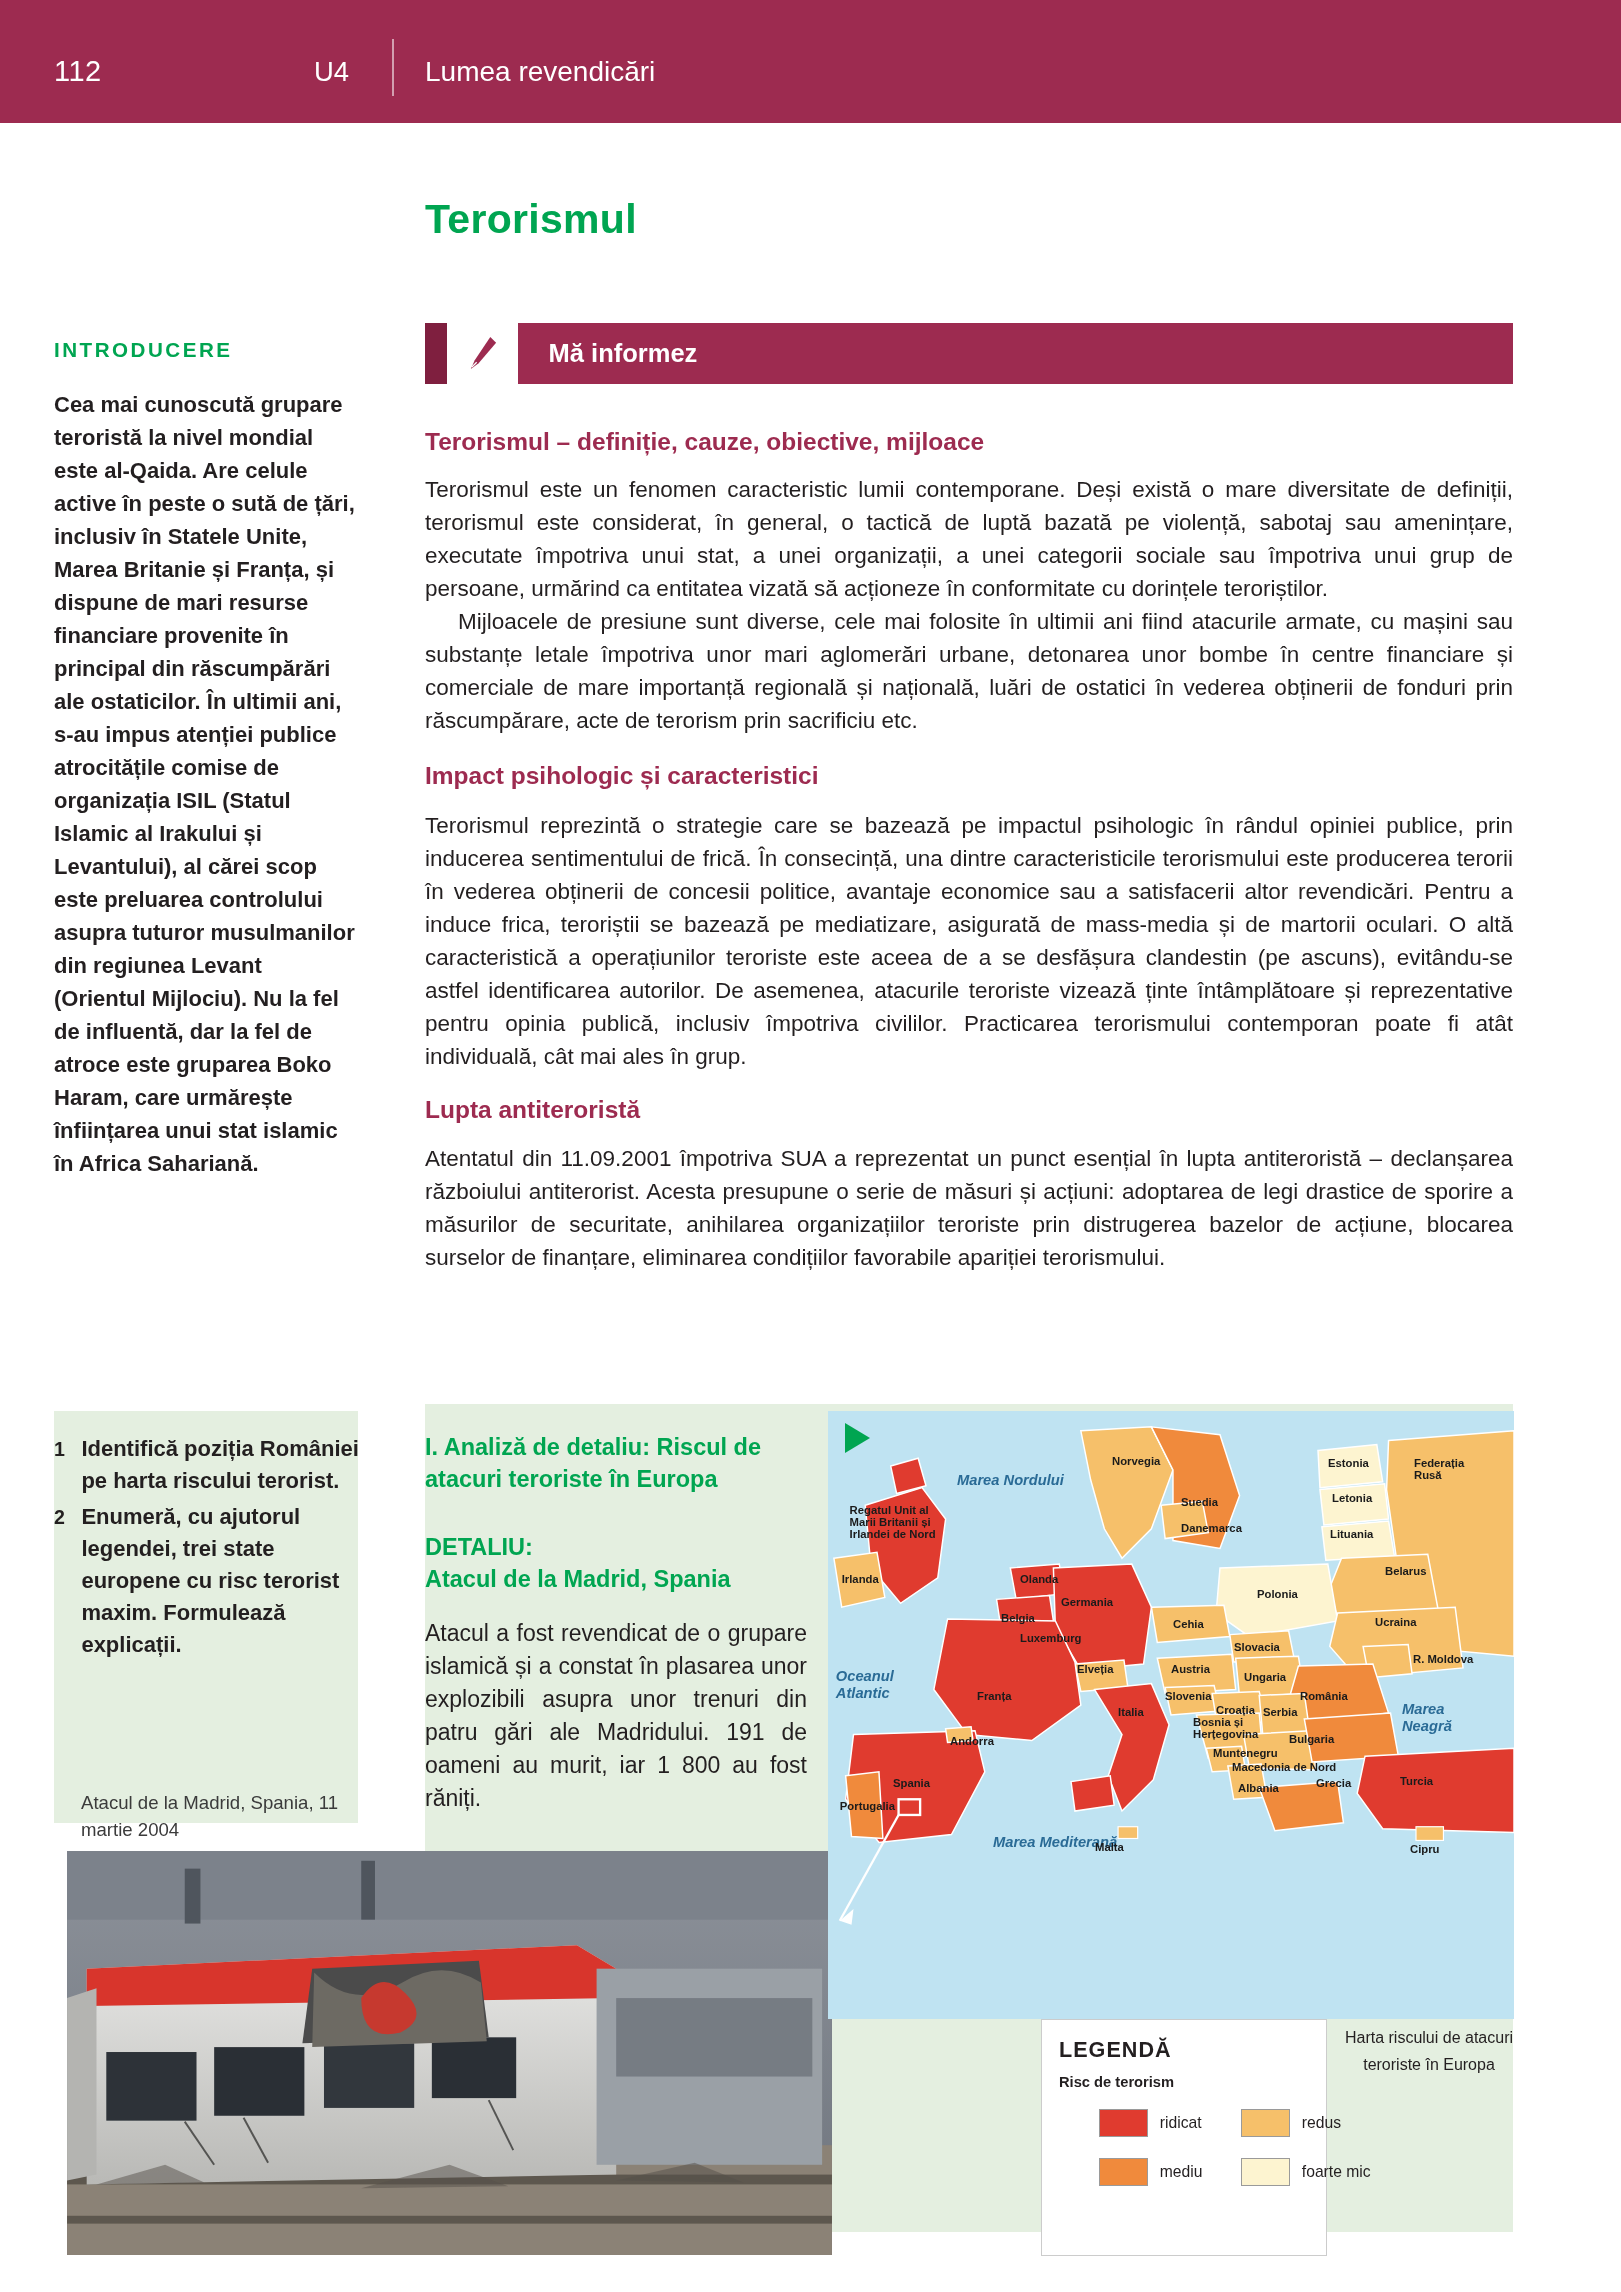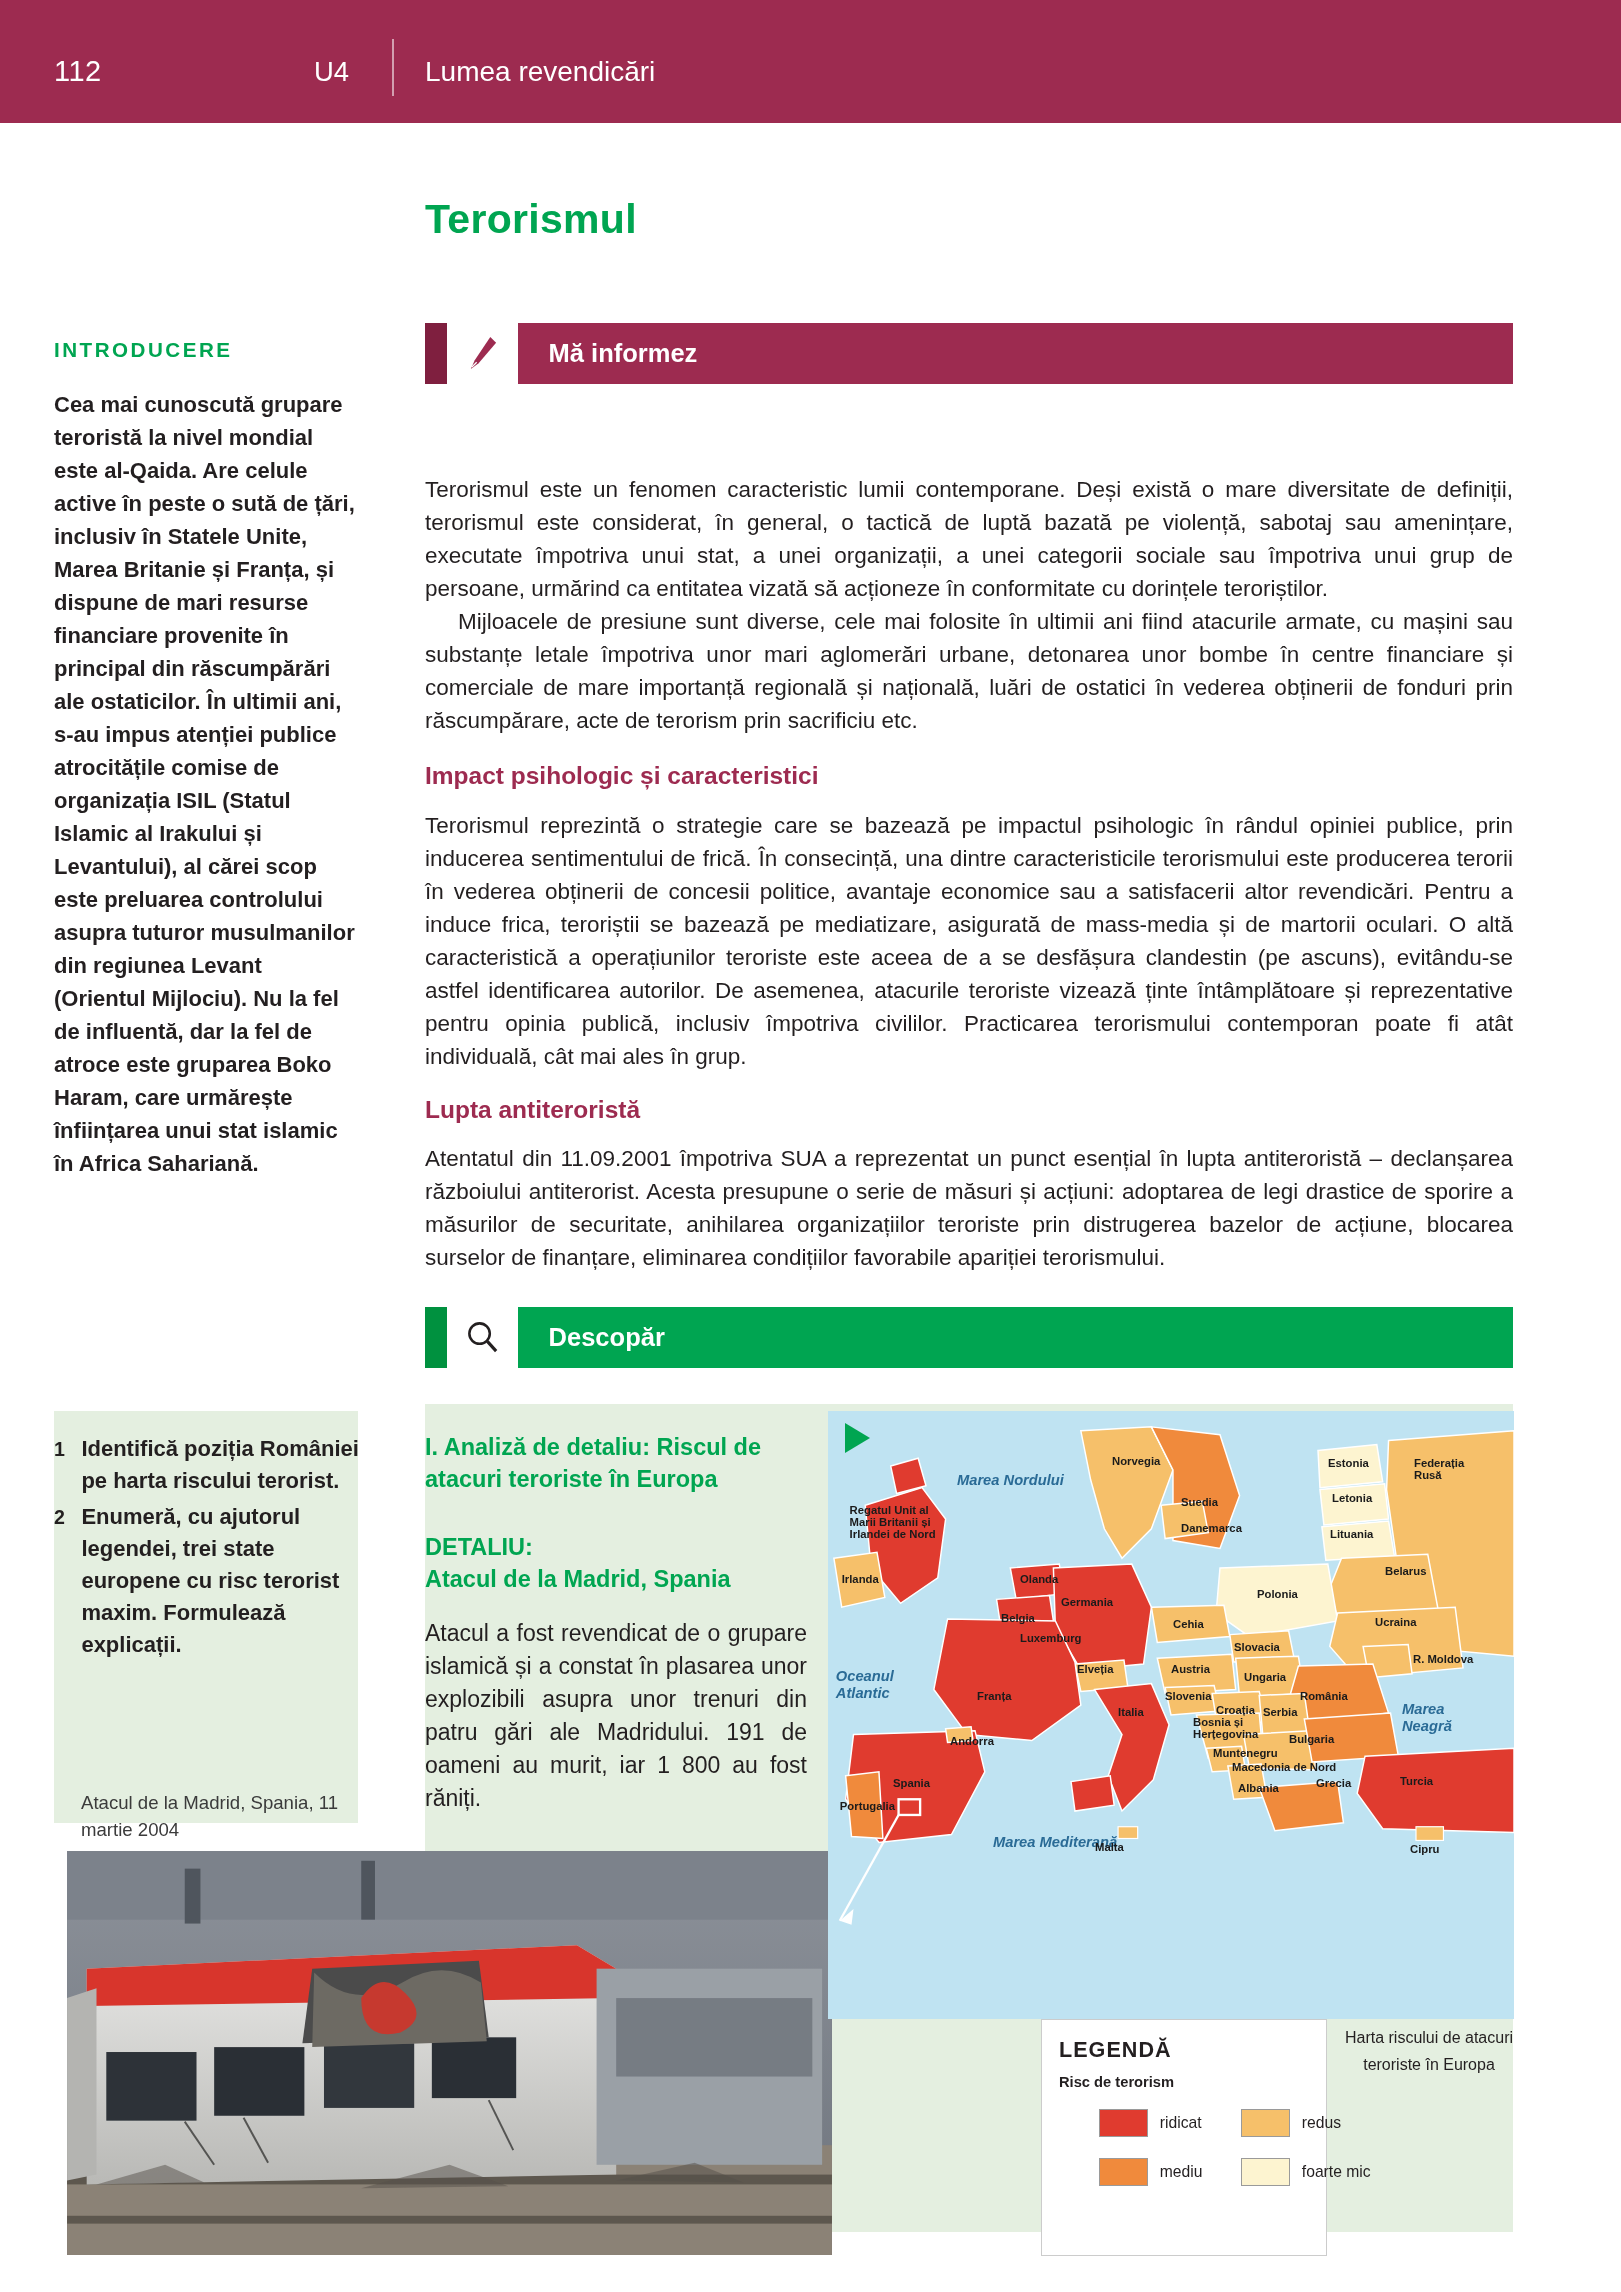--- a/index.html
+++ b/index.html
@@ -331,45 +331,36 @@
     <div class="banner-left-bar"></div>
     <div class="banner-iconbox">
       <svg width="35" height="39" viewBox="0 0 36 40" aria-hidden="true">
         <path d="M26 3 L32 9 L14 30 L6 36 L10 27 Z" fill="#9d2b50"></path>
         <path d="M7 34 L12 29" stroke="#ffffff" stroke-width="1.4"></path>
       </svg>
     </div>
     <div class="banner-title">Mă informez</div>
   </div>
 
+  <div class="sub-h" id="h1">Terorismul – definiție, cauze, obiective, mijloace</div>
   <div class="para" id="p1">
     <span>Terorismul este un fenomen caracteristic lumii contemporane. Deși există o mare diversitate de definiții, terorismul este considerat, în general, o tactică de luptă bazată pe violență, sabotaj sau amenințare, executate împotriva unui stat, a unei organizații, a unei categorii sociale sau împotriva unui grup de persoane, urmărind ca entitatea vizată să acționeze în conformitate cu dorințele teroriștilor.</span>
     <span class="indent">Mijloacele de presiune sunt diverse, cele mai folosite în ultimii ani fiind atacurile armate, cu mașini sau substanțe letale împotriva unor mari aglomerări urbane, detonarea unor bombe în centre financiare și comerciale de mare importanță regională și națională, luări de ostatici în vederea obținerii de fonduri prin răscumpărare, acte de terorism prin sacrificiu etc.</span>
   </div>
 
   <div class="sub-h" id="h2">Impact psihologic și caracteristici</div>
   <div class="para" id="p2">
     <span>Terorismul reprezintă o strategie care se bazează pe impactul psihologic în rândul opiniei publice, prin inducerea sentimentului de frică. În consecință, una dintre caracteristicile terorismului este producerea terorii în vederea obținerii de concesii politice, avantaje economice sau a satisfacerii altor revendicări. Pentru a induce frica, teroriștii se bazează pe mediatizare, asigurată de mass-media și de martorii oculari. O altă caracteristică a operațiunilor teroriste este aceea de a se desfășura clandestin (pe ascuns), evitându-se astfel identificarea autorilor. De asemenea, atacurile teroriste vizează ținte întâmplătoare și reprezentative pentru opinia publică, inclusiv împotriva civililor. Practicarea terorismului contemporan poate fi atât individuală, cât mai ales în grup.</span>
   </div>
 
   <div class="sub-h" id="h3">Lupta antiteroristă</div>
   <div class="para" id="p3">
     <span>Atentatul din 11.09.2001 împotriva SUA a reprezentat un punct esențial în lupta antiteroristă – declanșarea războiului antiterorist. Acesta presupune o serie de măsuri și acțiuni: adoptarea de legi drastice de sporire a măsurilor de securitate, anihilarea organizațiilor teroriste prin distrugerea bazelor de acțiune, blocarea surselor de finanțare, eliminarea condițiilor favorabile apariției terorismului.</span>
   </div>
 
-  <div class="banner banner-desc">
-    <div class="banner-left-bar"></div>
-    <div class="banner-iconbox">
-      <svg width="37" height="37" viewBox="0 0 38 38" aria-hidden="true">
-        <circle cx="16" cy="15" r="10.5" fill="none" stroke="#231f20" stroke-width="2.6"></circle>
-        <line x1="24" y1="23" x2="33" y2="33" stroke="#231f20" stroke-width="3.2"></line>
-      </svg>
-    </div>
-    <div class="banner-title">Descopăr</div>
-  </div>
 
   <div class="activity-panel"></div>
   <div class="activity-list">
     <div class="activity-item">
       <div class="activity-num">1</div>
       <div class="activity-text">Identifică poziția României pe harta riscului terorist.</div>
     </div>
     <div class="activity-item">
       <div class="activity-num">2</div>
       <div class="activity-text">Enumeră, cu ajutorul legendei, trei state europene cu risc terorist maxim. Formulează explicații.</div>

